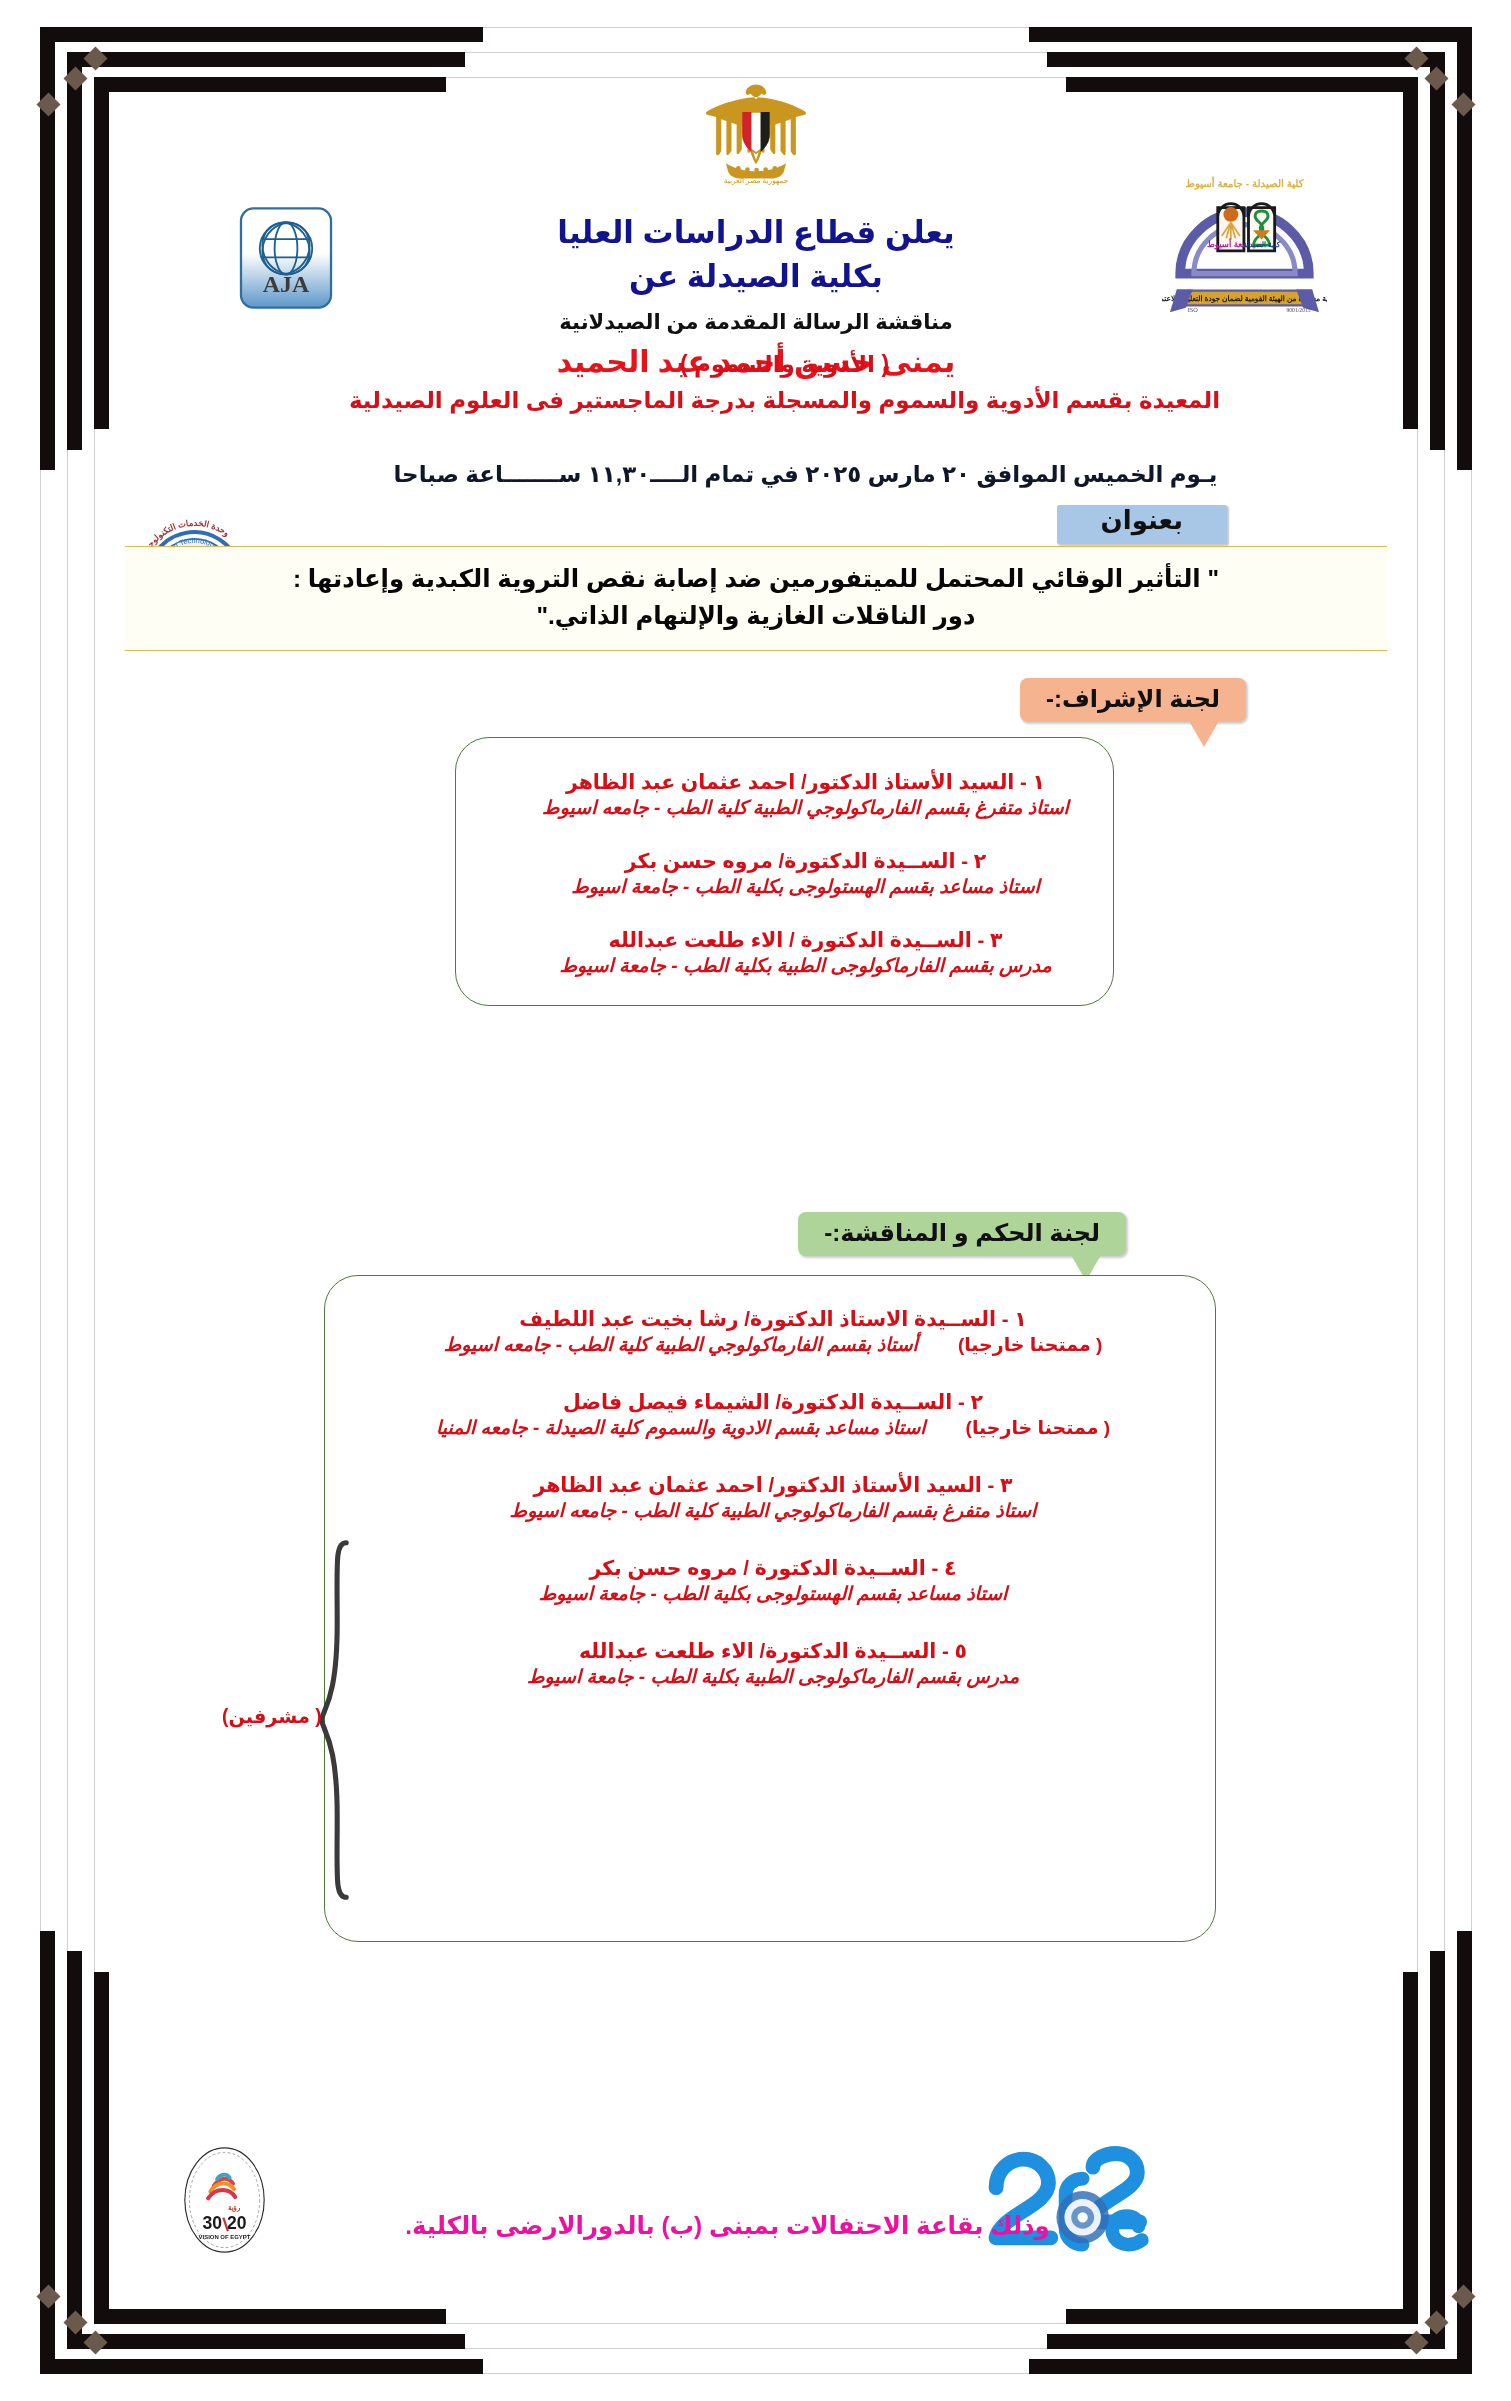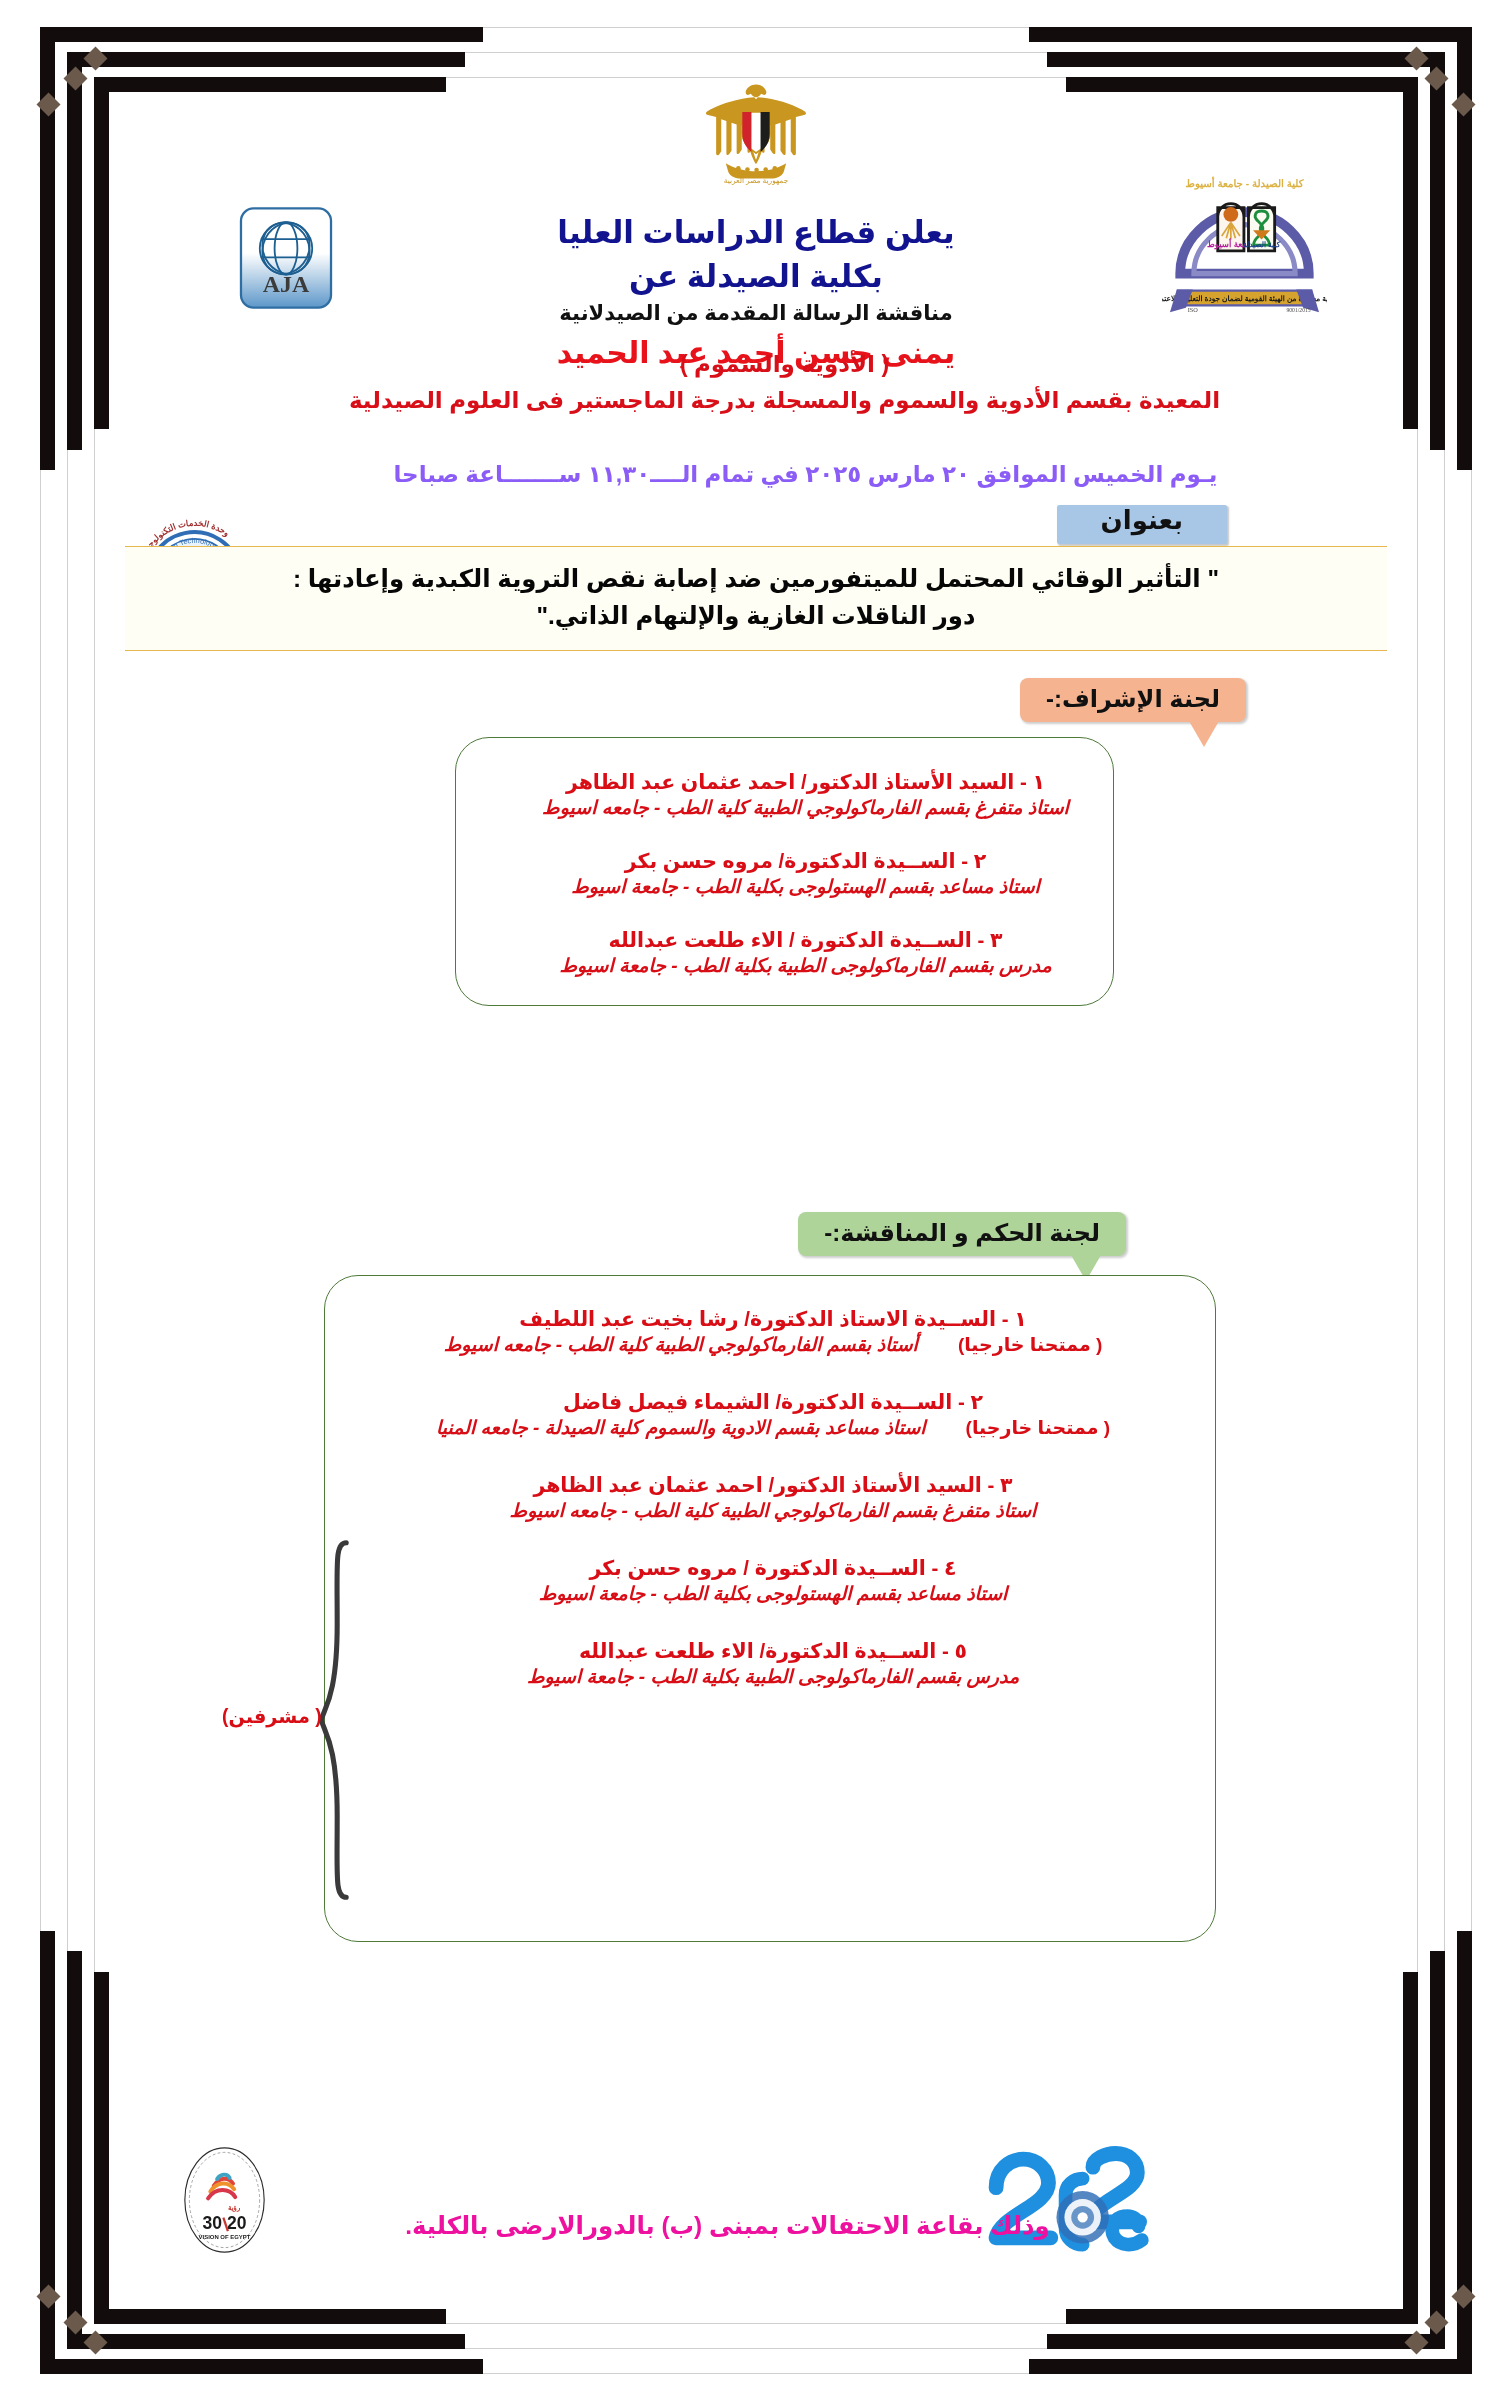--- a/index.html
+++ b/index.html
@@ -97,21 +97,21 @@
     color: #12138f;
     font-weight: bold;
     font-size: 31px;
     line-height: 1.42;
     letter-spacing: 0px;
   }
   .head-line3 {
     color: #111111;
     font-weight: bold;
     font-size: 21px;
-    margin-top: 2px;
+    margin-top: 11px;
   }
   .student-name {
     color: #e8121b;
     font-weight: bold;
     font-size: 30px;
     margin-top: 10px;
   }
 
   .affiliation {
     position: absolute;
@@ -122,21 +122,21 @@
     font-weight: bold;
     font-size: 23px;
     line-height: 1.55;
   }
 
   .datetime-line {
     position: absolute;
     top: 364px;
     left: 159px; right: 60px;
     text-align: center;
-    color: #8b5cf6;
+    color: #0f172a;
     font-weight: bold;
     font-size: 23px;
     direction: rtl;
   }
 
   
   .title-tab {
     position: absolute;
     top: 408px;
     right: 171px;

